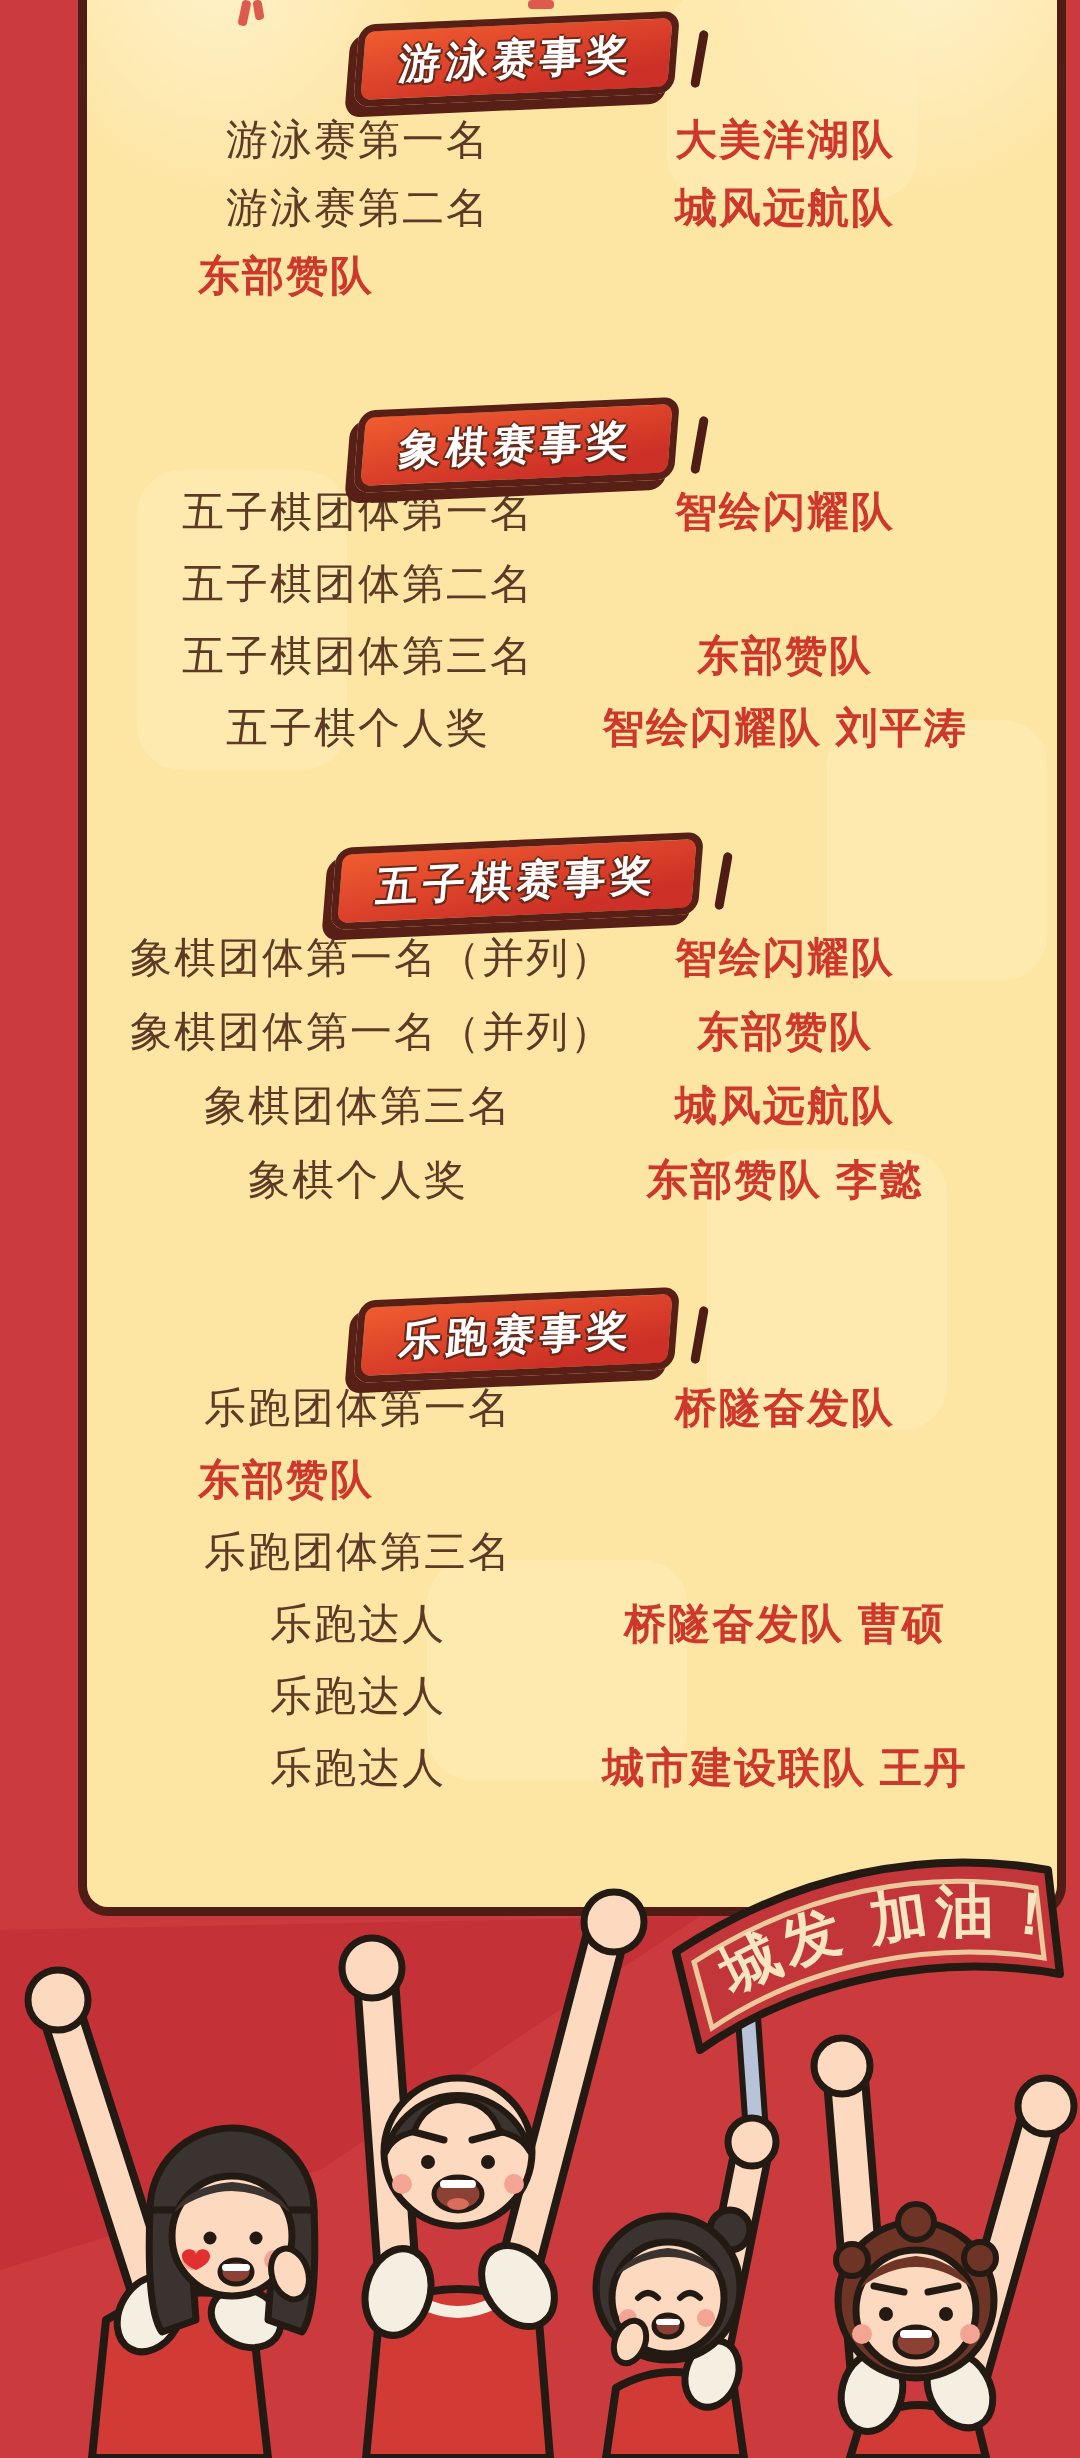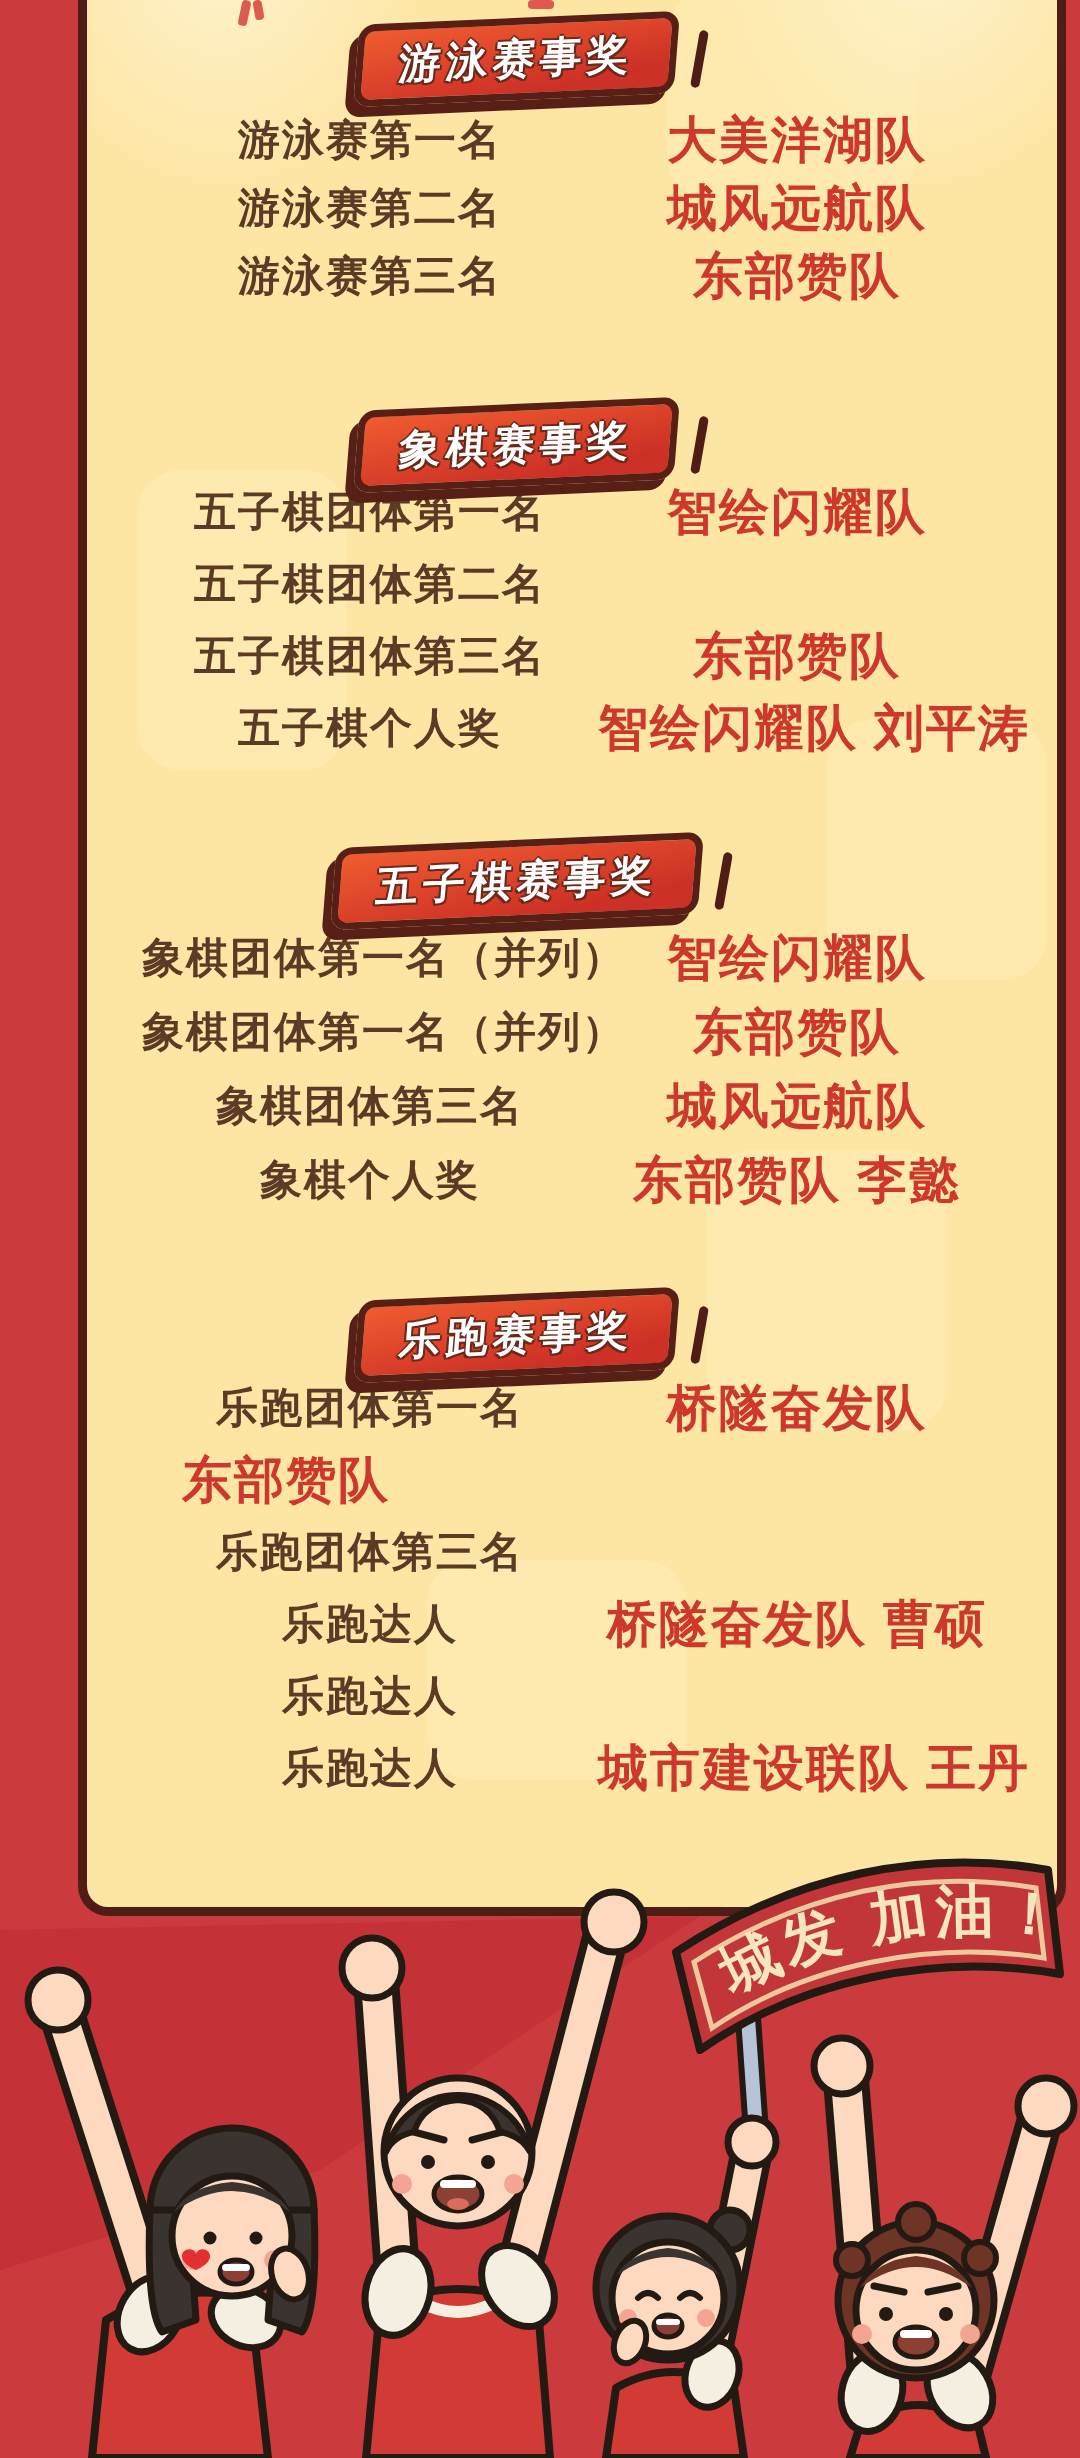--- a/index.html
+++ b/index.html
@@ -38,27 +38,27 @@
   .award-row{display:flex;align-items:center;}
   .s1 .award-row{height:68px}
   .s2 .award-row{height:72px}
   .s3 .award-row{height:74px}
   .s4 .award-row{height:72px}
   .s1 .rows{margin-top:6px}
   .s2 .rows{margin-top:-10px}
   .s3 .rows{margin-top:-1px}
   .s4 .rows{margin-top:-4px}
   .award-name{
-    margin-left:55px;width:456px;text-align:center;
-    font-size:42px;font-weight:700;color:#5d3a26;
+    margin-left:43px;width:456px;text-align:center;
+    font-size:42px;font-weight:400;color:#5d3a26;
     white-space:nowrap;letter-spacing:2px;
   }
   .award-winner{
     width:398px;text-align:center;
-    font-size:50px;font-weight:900;color:#ce372c;
+    font-size:42px;font-weight:900;color:#ce372c;
     white-space:nowrap;letter-spacing:2px;
   }
   .scene{position:absolute;left:0;top:1840px;width:1080px;height:618px;z-index:2;}
 </style>
 </head>
 <body>
 
 <div class="frag" style="left:240px;top:0;width:9px;height:26px;transform:rotate(12deg)"></div>
 <div class="frag" style="left:254px;top:0;width:9px;height:20px;transform:rotate(-10deg)"></div>
 <div class="frag" style="left:528px;top:0;width:26px;height:9px"></div>
@@ -82,21 +82,20 @@
     <div class="rows">
       <div class="award-row">
         <span class="award-name">游泳赛第一名</span>
         <span class="award-winner">大美洋湖队</span>
       </div>
       <div class="award-row">
         <span class="award-name">游泳赛第二名</span>
         <span class="award-winner">城风远航队</span>
       </div>
       <div class="award-row">
-        <span class="award-name">游泳赛第三名</span>
         <span class="award-winner">东部赞队</span>
       </div>
     </div>
   </section>
 
   <section class="award-section s2" style="top:424px">
     <div class="badge-row">
       <div class="badge">
         <span class="badge-text">象棋赛事奖</span>
       </div>

